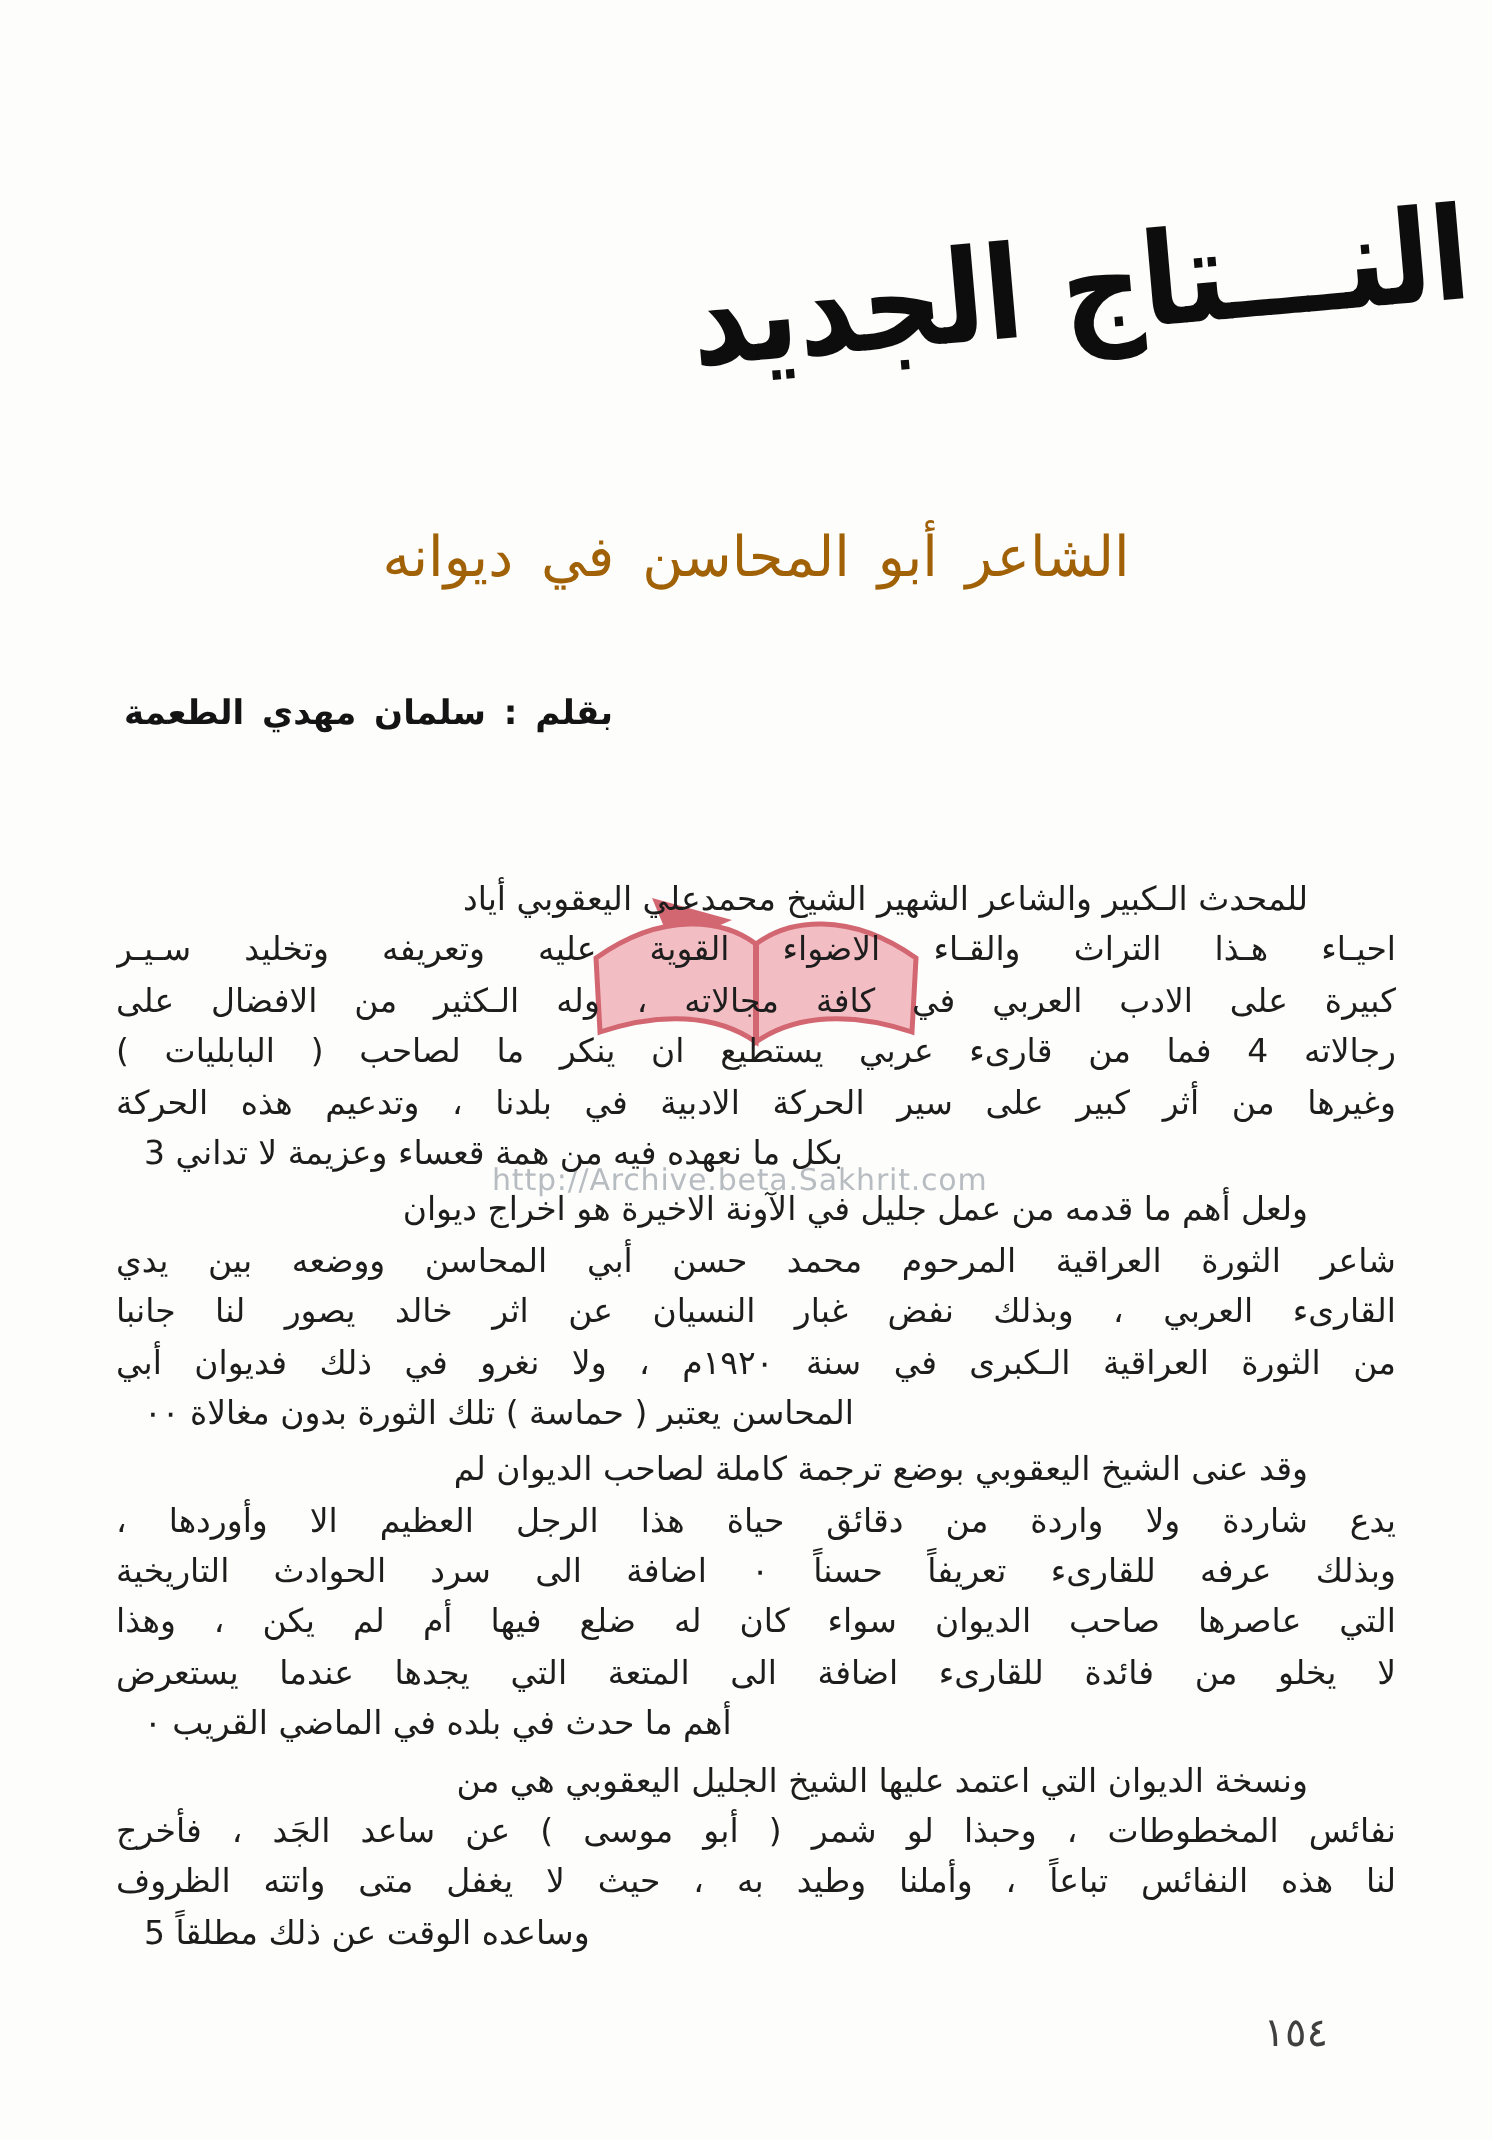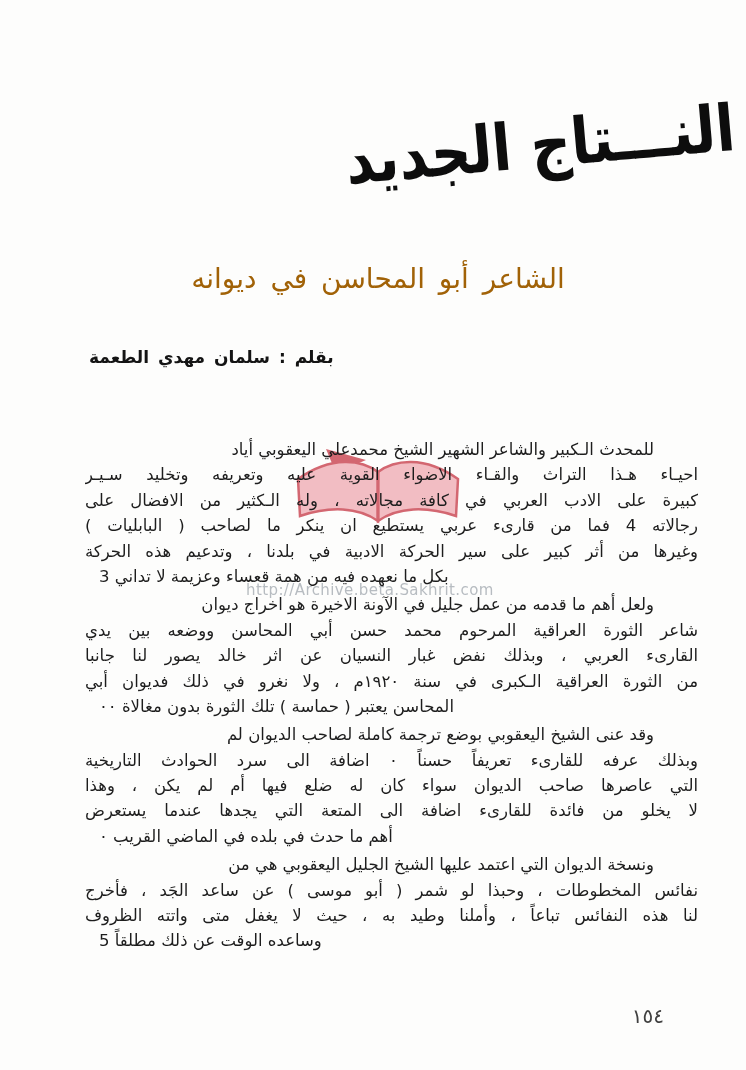--- a/index.html
+++ b/index.html
@@ -31,34 +31,32 @@
     position:absolute;top:262px;left:58px;width:640px;
     text-align:center;font-size:28px;font-weight:500;color:#a16207;
     word-spacing:5px;letter-spacing:.5px;
     z-index:2;
   }
   .byline{
     position:absolute;top:347px;left:62px;
     font-size:17px;font-weight:bold;color:#141414;
     word-spacing:3px;
     z-index:2;
-    margin-left:27px;
   }
   
   .body-text{
     position:absolute;top:437px;left:58px;width:640px;
     font-size:16.5px;line-height:25.4px;color:#1d1d1d;
     z-index:2;
   }
   .para{margin:0 0 3px 0;}
   .para .line{
     white-space:nowrap;overflow:hidden;
     text-align:justify;text-align-last:justify;
     height:25.4px;
-    margin-left:27px;
   }
   .para .line.first-line{
     text-align-last:right;padding-right:44px;
   }
   .para .line.last-line{
     text-align-last:left;padding-left:14px;
   }
   
   .page-number{
     position:absolute;top:1004px;right:82px;
@@ -115,20 +113,21 @@
 
     <div class="line first-line">ولعل أهم ما قدمه من عمل جليل في الآونة الاخيرة هو اخراج ديوان</div>
         <div class="line">شاعر الثورة العراقية المرحوم محمد حسن أبي المحاسن ووضعه بين يدي</div>
         <div class="line">القارىء العربي ، وبذلك نفض غبار النسيان عن اثر خالد يصور لنا جانبا</div>
         <div class="line">من الثورة العراقية الـكبرى في سنة ١٩٢٠م ، ولا نغرو في ذلك فديوان أبي</div>
         <div class="line last-line">المحاسن يعتبر ( حماسة ) تلك الثورة بدون مغالاة ٠٠</div>
       </div>
     <div class="para">
 
     <div class="line first-line">وقد عنى الشيخ اليعقوبي بوضع ترجمة كاملة لصاحب الديوان لم</div>
+        <div class="line">يدع شاردة ولا واردة من دقائق حياة هذا الرجل العظيم الا وأوردها ،</div>
         <div class="line">وبذلك عرفه للقارىء تعريفاً حسناً ٠ اضافة الى سرد الحوادث التاريخية</div>
         <div class="line">التي عاصرها صاحب الديوان سواء كان له ضلع فيها أم لم يكن ، وهذا</div>
         <div class="line">لا يخلو من فائدة للقارىء اضافة الى المتعة التي يجدها عندما يستعرض</div>
         <div class="line last-line">أهم ما حدث في بلده في الماضي القريب ٠</div>
       </div>
     <div class="para">
 
     <div class="line first-line">ونسخة الديوان التي اعتمد عليها الشيخ الجليل اليعقوبي هي من</div>
         <div class="line">نفائس المخطوطات ، وحبذا لو شمر ( أبو موسى ) عن ساعد الجَد ، فأخرج</div>
         <div class="line">لنا هذه النفائس تباعاً ، وأملنا وطيد به ، حيث لا يغفل متى واتته الظروف</div>

